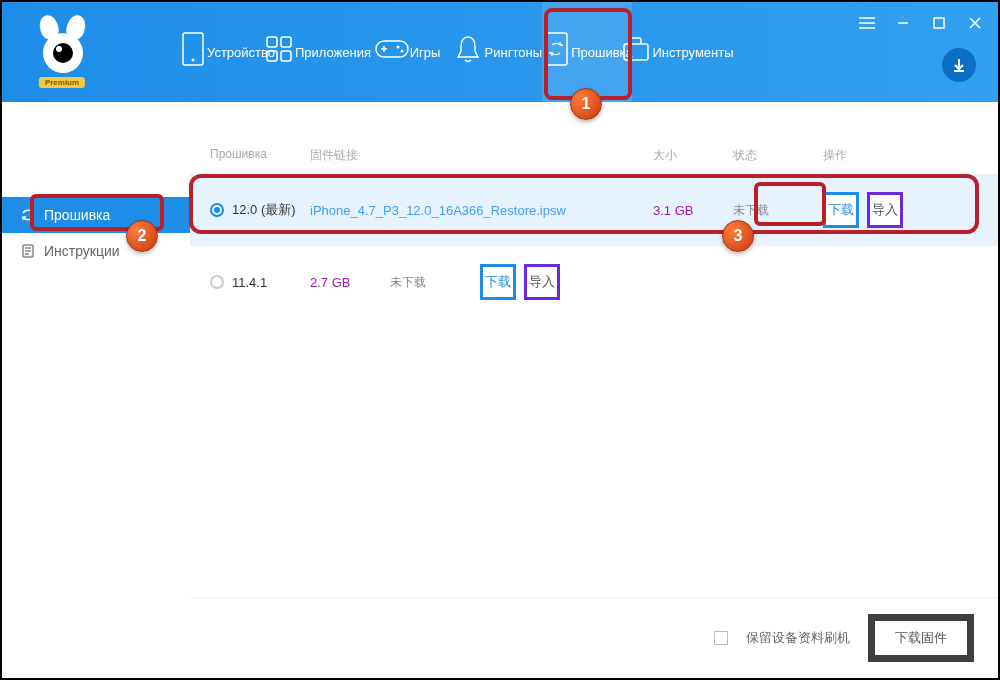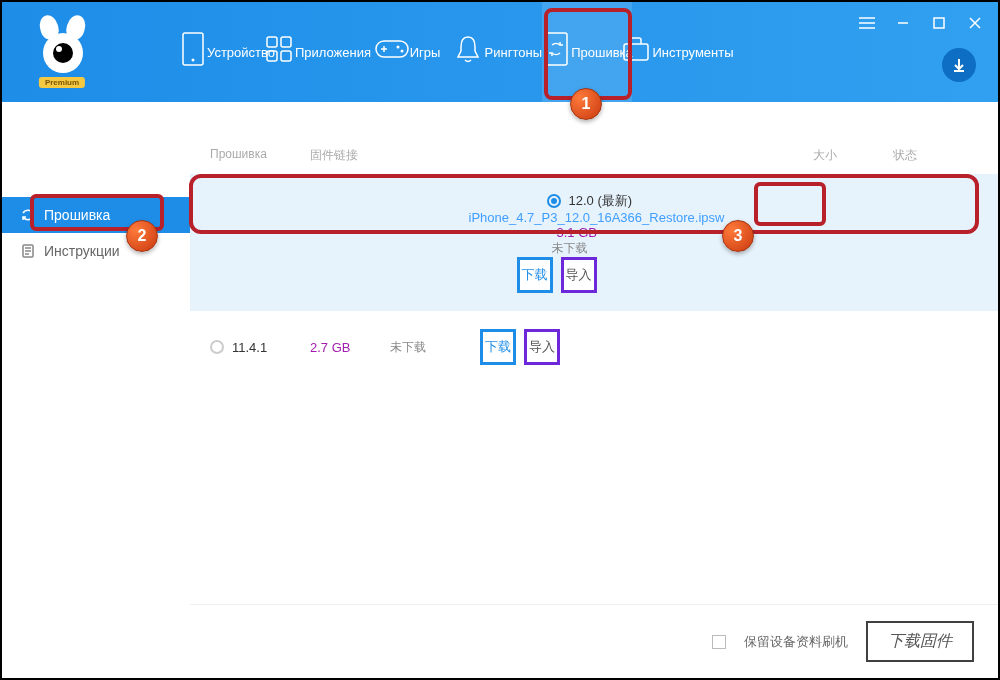--- a/index.html
+++ b/index.html
@@ -38,36 +38,36 @@
     .main { flex: 1; background: #fff; display: flex; flex-direction: column; }
     .info-bar { height: 35px; }
     .table-header { display: flex; padding: 10px 15px 10px 20px; color: #aaa; font-size: 12px; }
     .col-firmware { width: 100px; }
     .col-link { flex: 1; }
     .col-size { width: 80px; text-align: left; }
     .col-status { width: 90px; text-align: left; }
     .col-action { width: 160px; text-align: left; }
     
     .table-row { display: flex; align-items: center; padding: 18px 15px 18px 20px; font-size: 13px; }
-    .table-row.selected { background: #e7f3fc; flex-direction: column; }
+    .table-row.selected { background: #e7f3fc; }
     .radio-outer { width: 14px; height: 14px; border: 2px solid #ccc; border-radius: 50%; display: inline-flex; align-items: center; justify-content: center; margin-right: 8px; }
     .radio-outer.checked { border-color: #1e8de8; }
     .radio-inner { width: 6px; height: 6px; border-radius: 50%; background: #1e8de8; }
     .row-firmware { width: 100px; display: flex; align-items: center; color: #333; }
     .row-link { flex: 1; color: #409eff; }
     .row-size { width: 80px; color: #a21caf; }
     .row-status { width: 90px; color: #888; font-size: 12px; }
     .row-action { width: 160px; display: flex; gap: 8px; }
     .action-btn { padding: 6px 2px; border: 3px solid #6d28d9; background: #fff; font-size: 13px; color: #555; cursor: pointer; }
     .action-btn.primary { border-color: #1e8de8; color: #1e8de8; }
     
     .footer-bar { position: absolute; bottom: 0; left: 188px; right: 0; padding: 16px 24px; display: flex; justify-content: flex-end; align-items: center; gap: 18px; border-top: 1px solid #eee; background: #fff; }
     .checkbox-wrap { display: flex; align-items: center; gap: 18px; font-size: 13px; color: #666; }
     .checkbox-box { width: 14px; height: 14px; border: 1px solid #bbb; }
-    .footer-btn { padding: 8px 20px; border: 2px solid #404040; background: #fff; font-size: 16px; color: #555; cursor: pointer; font-style: italic; }
+    .footer-btn { padding: 8px 20px; border: 7px solid #404040; background: #fff; font-size: 13px; color: #555; cursor: pointer; }
     
     
     .annotation-box { position: absolute; border: 4px solid #b8212a; border-radius: 8px; pointer-events: none; z-index: 100; }
     .ann1 { top: 6px; left: 542px; width: 88px; height: 92px; }
     .ann2 { top: 192px; left: 28px; width: 134px; height: 37px; border-radius: 6px; }
     .ann3 { top: 172px; left: 187px; width: 790px; height: 60px; border-radius: 12px; }
     .ann4 { top: 180px; left: 752px; width: 72px; height: 44px; border-radius: 6px; }
     
     .step-badge { position: absolute; width: 32px; height: 32px; border-radius: 50%; background: radial-gradient(circle at 30% 30%, #ff7a3a, #c8390f); color: #fff; font-weight: bold; font-size: 16px; display: flex; align-items: center; justify-content: center; z-index: 101; border: 1px solid #a33210; box-shadow: 0 2px 4px rgba(0,0,0,0.3); }
     .step1 { top: 86px; left: 568px; }
@@ -213,20 +213,21 @@
     </div>
   </div>
 
   <div class="main">
     <div class="info-bar"></div>
     <div class="table-header">
       <div class="col-firmware">Прошивка</div>
       <div class="col-link">固件链接</div>
       <div class="col-size">大小</div>
       <div class="col-status">状态</div>
+      <div class="col-action">操作</div>
     </div>
 
     <div class="table-row selected">
       <div class="row-firmware">
         <span class="radio-outer checked">
             <span class="radio-inner"></span>
           </span>
         <span>12.0 (最新)</span>
       </div>
       <div class="row-link">iPhone_4.7_P3_12.0_16A366_Restore.ipsw</div>

